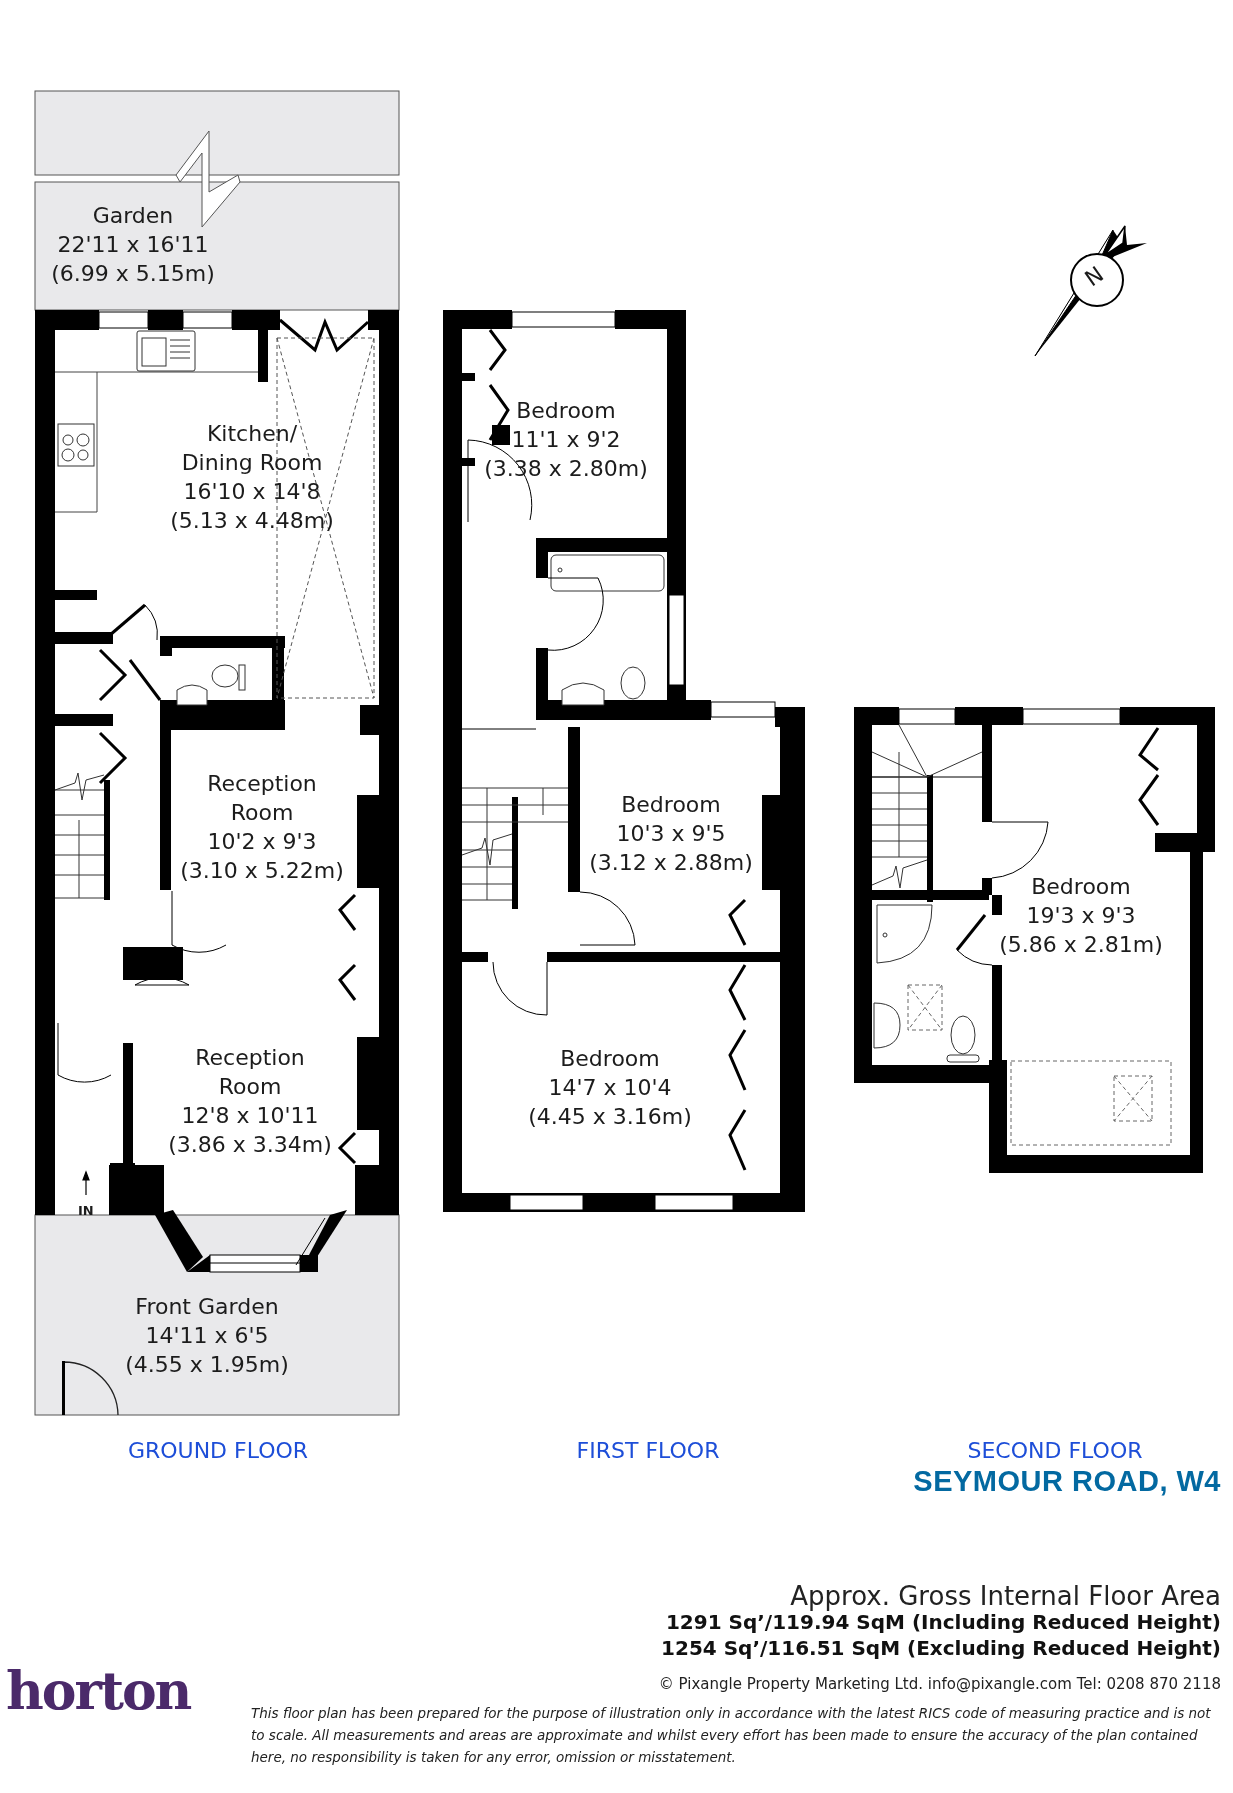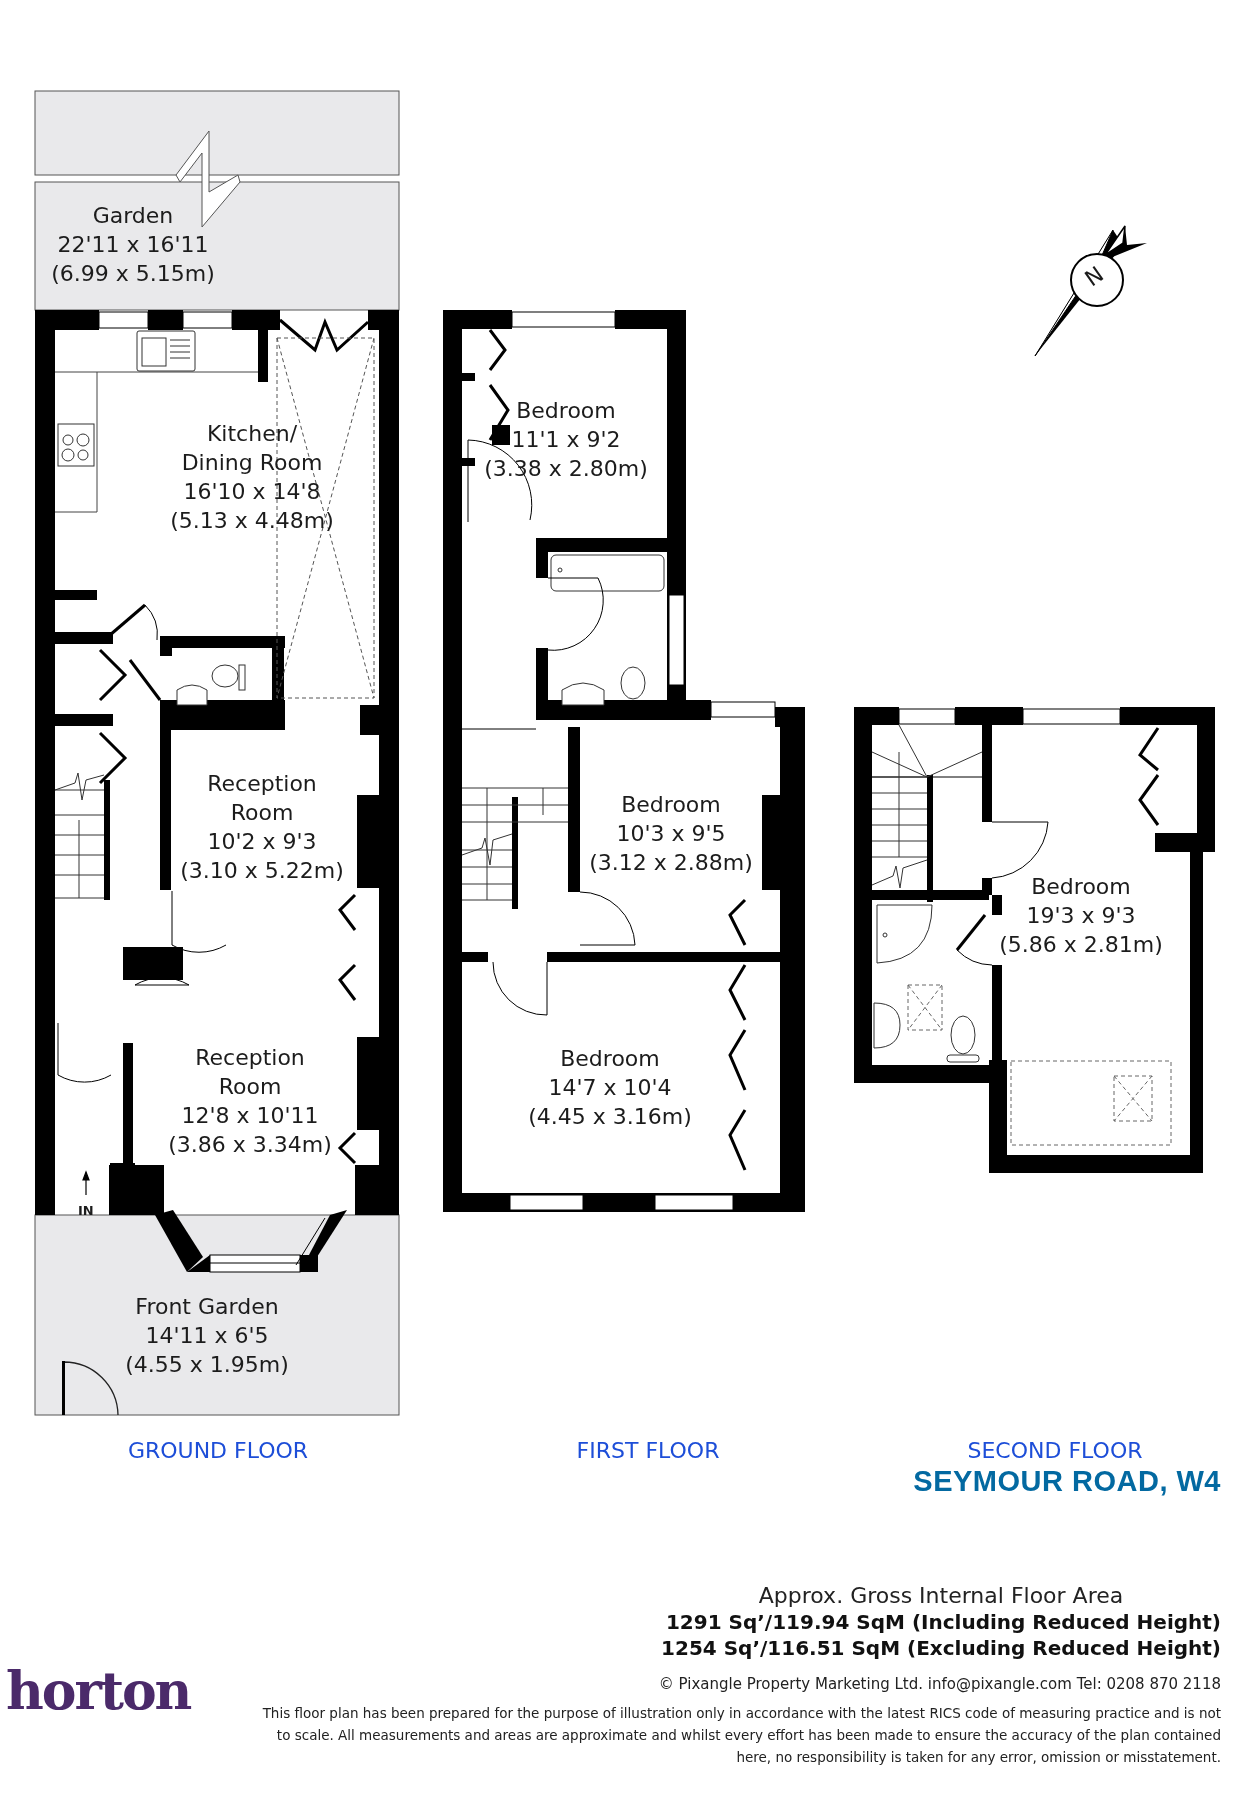--- a/index.html
+++ b/index.html
@@ -9,26 +9,26 @@
   .room-label { position: absolute; text-align: center; font-size: 22px; line-height: 29px;
                 color: #1c1c1c; font-family: "DejaVu Sans", sans-serif; white-space: nowrap;
                 transform: translateX(-50%); }
   .room-label span { display: block; }
   .floor-label { position: absolute; font-size: 22px; letter-spacing: 0px; color: #1d4ed8;
                  transform: translateX(-50%); white-space: nowrap; }
   .in-label { position: absolute; font-size: 13px; font-weight: bold; color: #1c1c1c; }
   .address { position: absolute; right: 12px; top: 1465px; font-size: 29px; font-weight: bold;
              font-family: "Liberation Sans", sans-serif; letter-spacing: 0.5px; color: #0369a1; }
   .area-block { position: absolute; right: 12px; top: 1583px; text-align: right; }
-  .area-caption { font-size: 22px; color: #222; line-height: 26px; font-family: "DejaVu Sans", sans-serif; text-align: center; }
+  .area-caption { font-size: 26px; color: #222; line-height: 26px; font-family: "DejaVu Sans", sans-serif; }
   .area-line { font-size: 20px; font-weight: bold; line-height: 26px; color: #111;
                font-family: "DejaVu Sans", sans-serif; }
   .copyright { position: absolute; right: 12px; top: 1675px; font-size: 15px; color: #222; }
-  .disclaimer { position: absolute; right: 12px; top: 1702px; width: 970px; text-align: right;
-                font-size: 13.5px; line-height: 22px; color: #222; }
+  .disclaimer { position: absolute; right: 12px; top: 1702px; width: 970px; text-align: left;
+                font-size: 13.5px; line-height: 22px; color: #222; font-style: italic; }
   .logo { position: absolute; left: 6px; top: 1668px; font-family: "DejaVu Serif", serif;
           font-weight: bold; font-size: 52px; line-height: 46px; letter-spacing: -2px; text-align: center; }
   .logo .l1 { color: #4b2a6a; display: block; }
   .logo .l2a { color: #9b7fc2; }
   .logo .l2b { color: #4b2a6a; }
 </style>
 </head>
 <body>
 
 <svg class="plan" width="1233" height="1793" viewBox="0 0 1233 1793" xmlns="http://www.w3.org/2000/svg">

